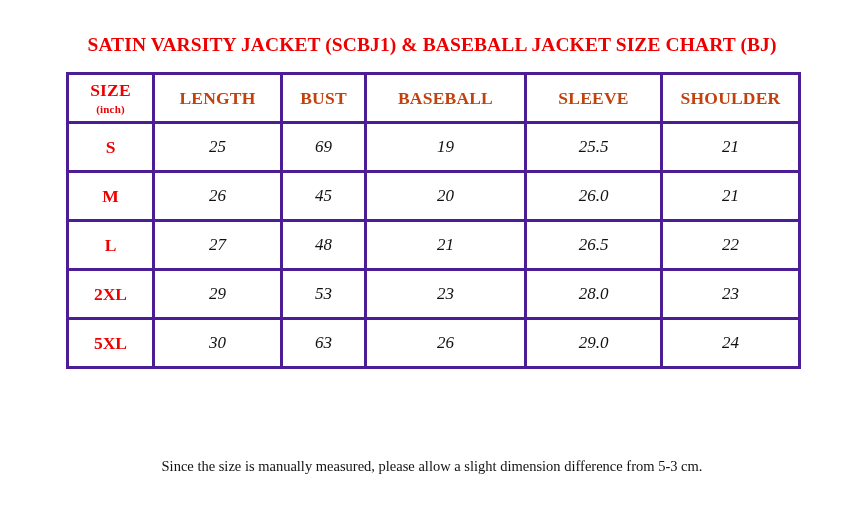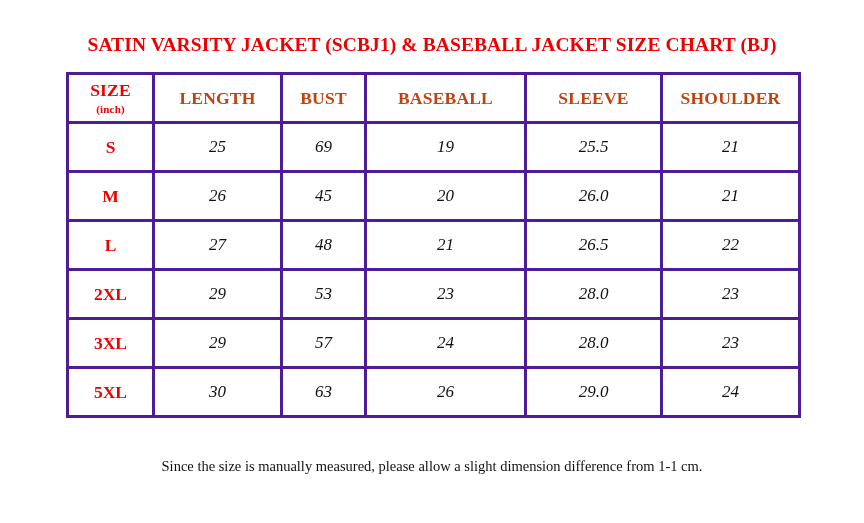--- a/index.html
+++ b/index.html
@@ -155,34 +155,26 @@
         </tr>
         <tr>
           <td class="size-cell">2XL</td>
           <td class="val">29</td>
           <td class="val">53</td>
           <td class="val">23</td>
           <td class="val">28.0</td>
           <td class="val">23</td>
         </tr>
         <tr>
-          <td class="size-cell">3XL</td>
-          <td class="val">29</td>
-          <td class="val">57</td>
-          <td class="val">24</td>
-          <td class="val">28.0</td>
-          <td class="val">23</td>
-        </tr>
-        <tr>
           <td class="size-cell">5XL</td>
           <td class="val">30</td>
           <td class="val">63</td>
           <td class="val">26</td>
           <td class="val">29.0</td>
           <td class="val">24</td>
         </tr>
       </tbody>
     </table>
   </div>
 
-  <div class="footnote">Since the size is manually measured, please allow a slight dimension difference from 1-1 cm.</div>
+  <div class="footnote">Since the size is manually measured, please allow a slight dimension difference from 5-3 cm.</div>
 
 </div>
 
 </body></html>

